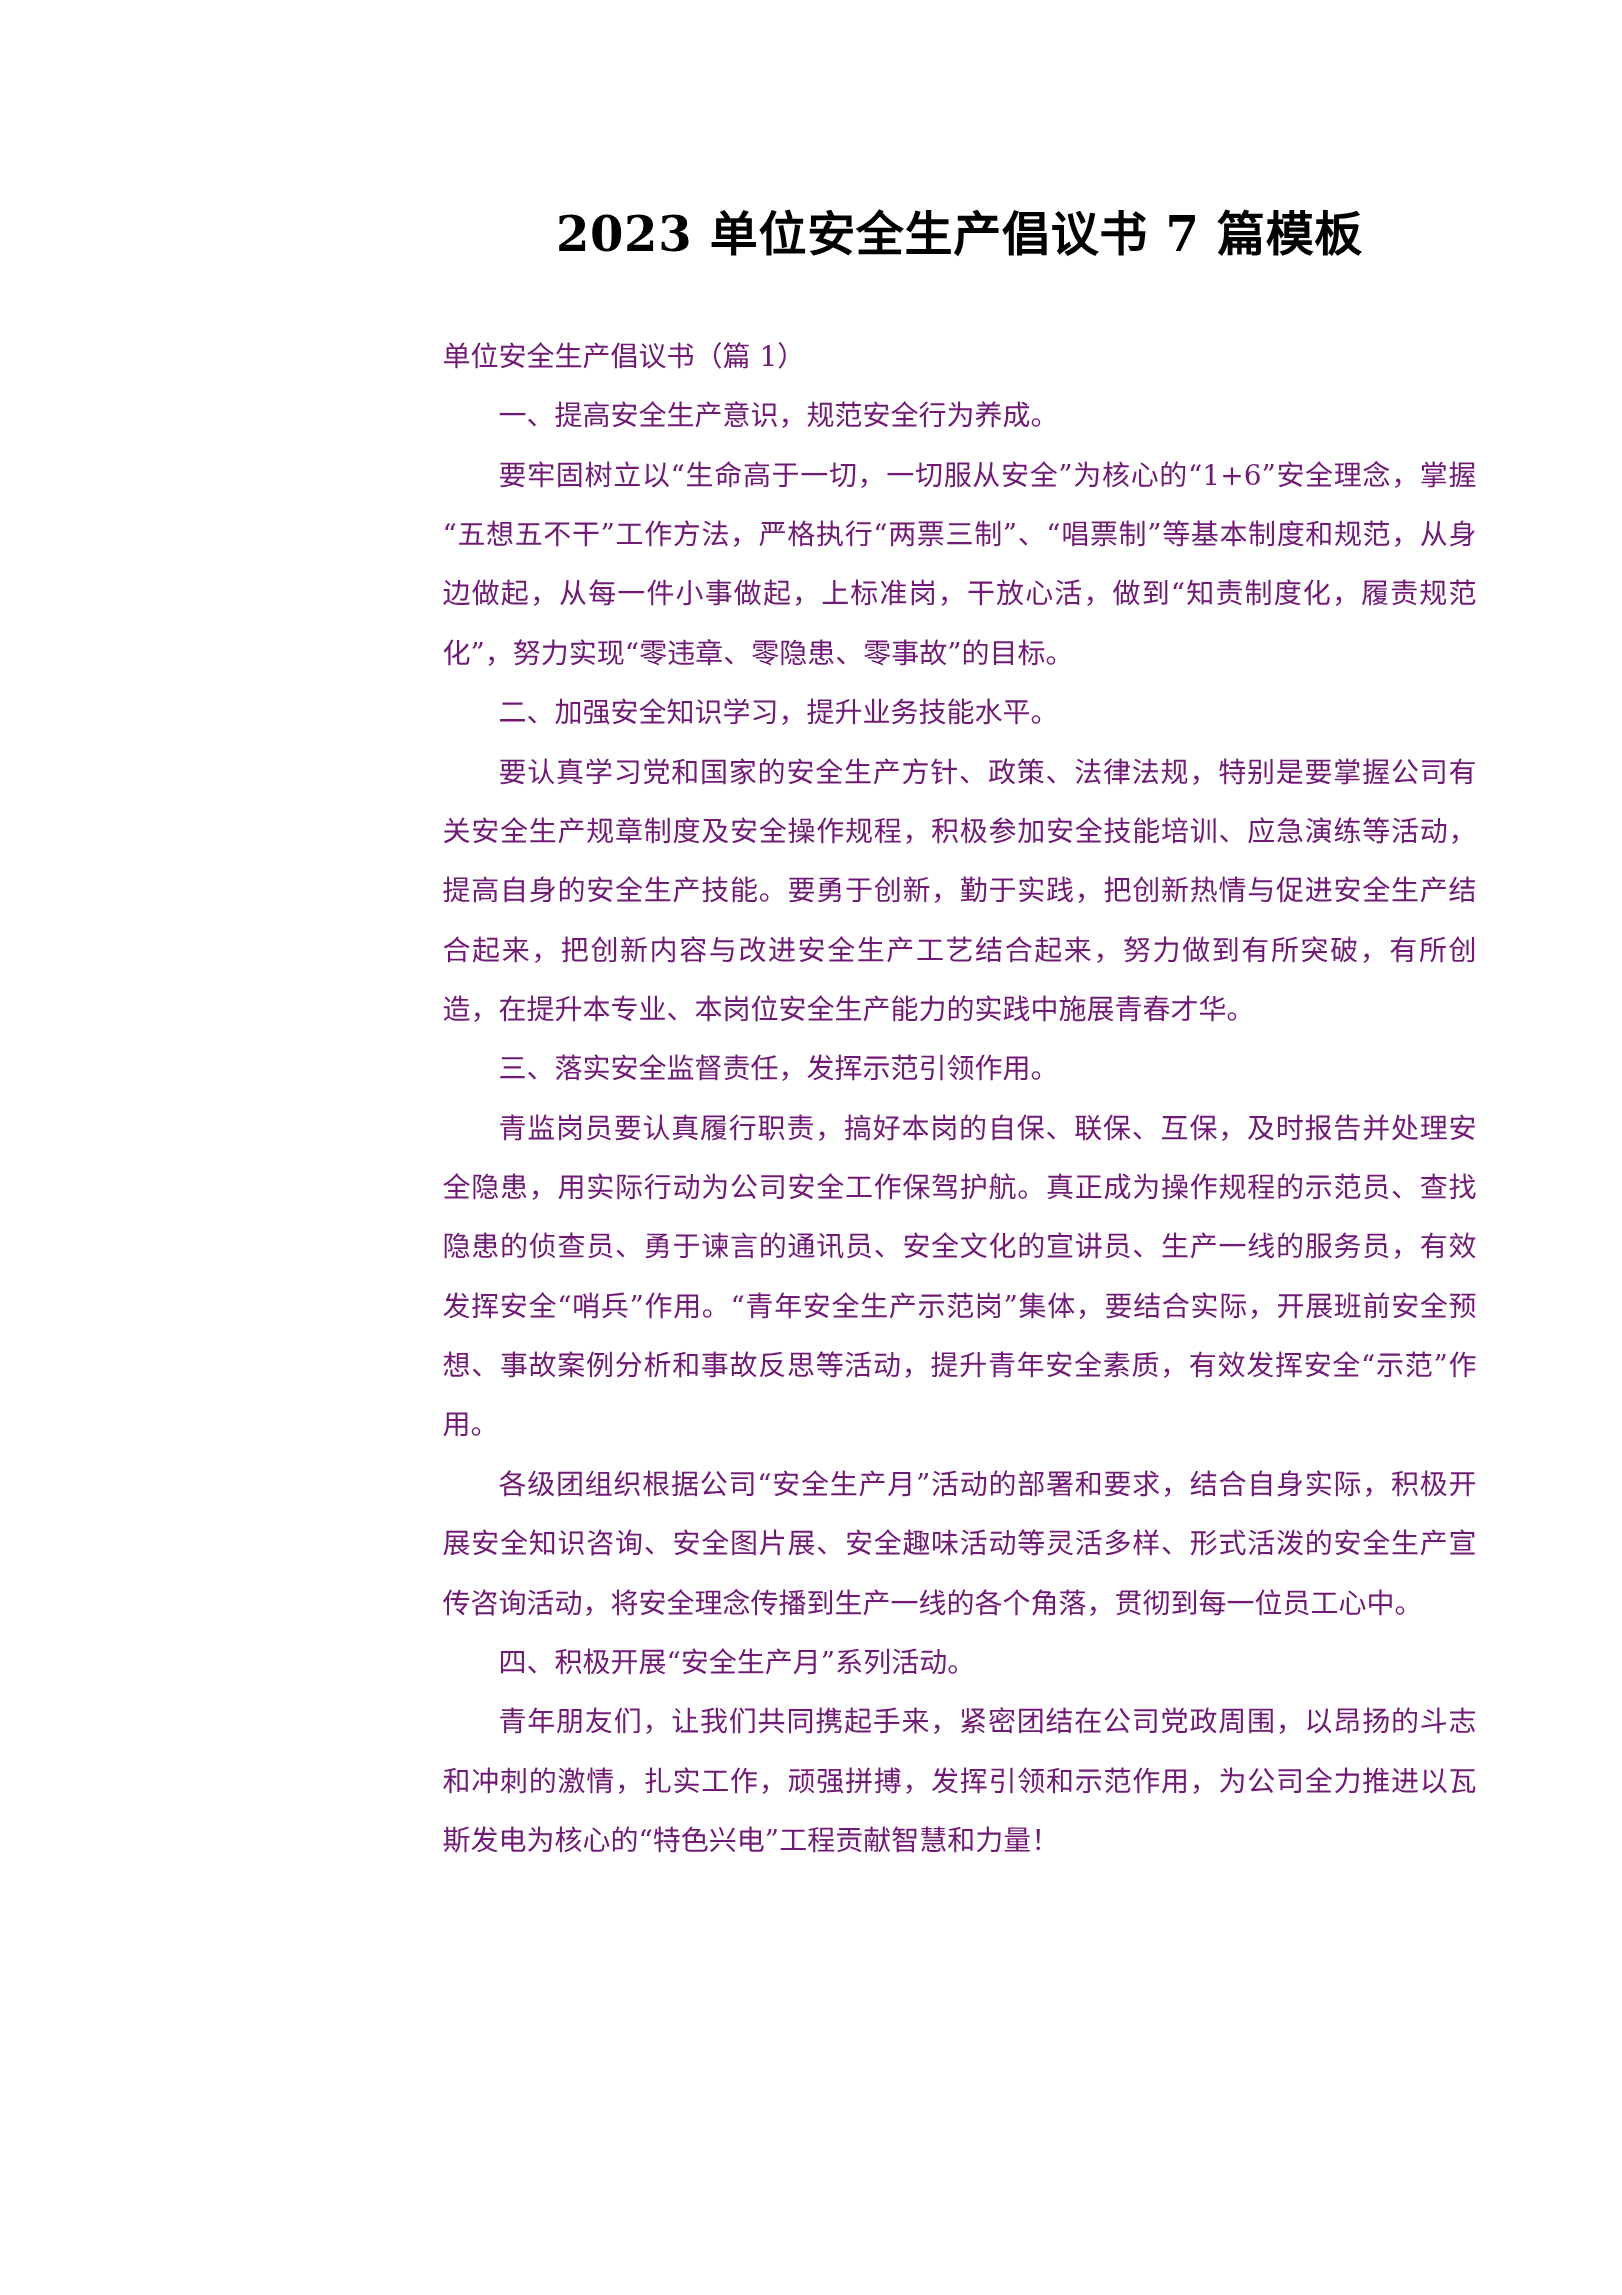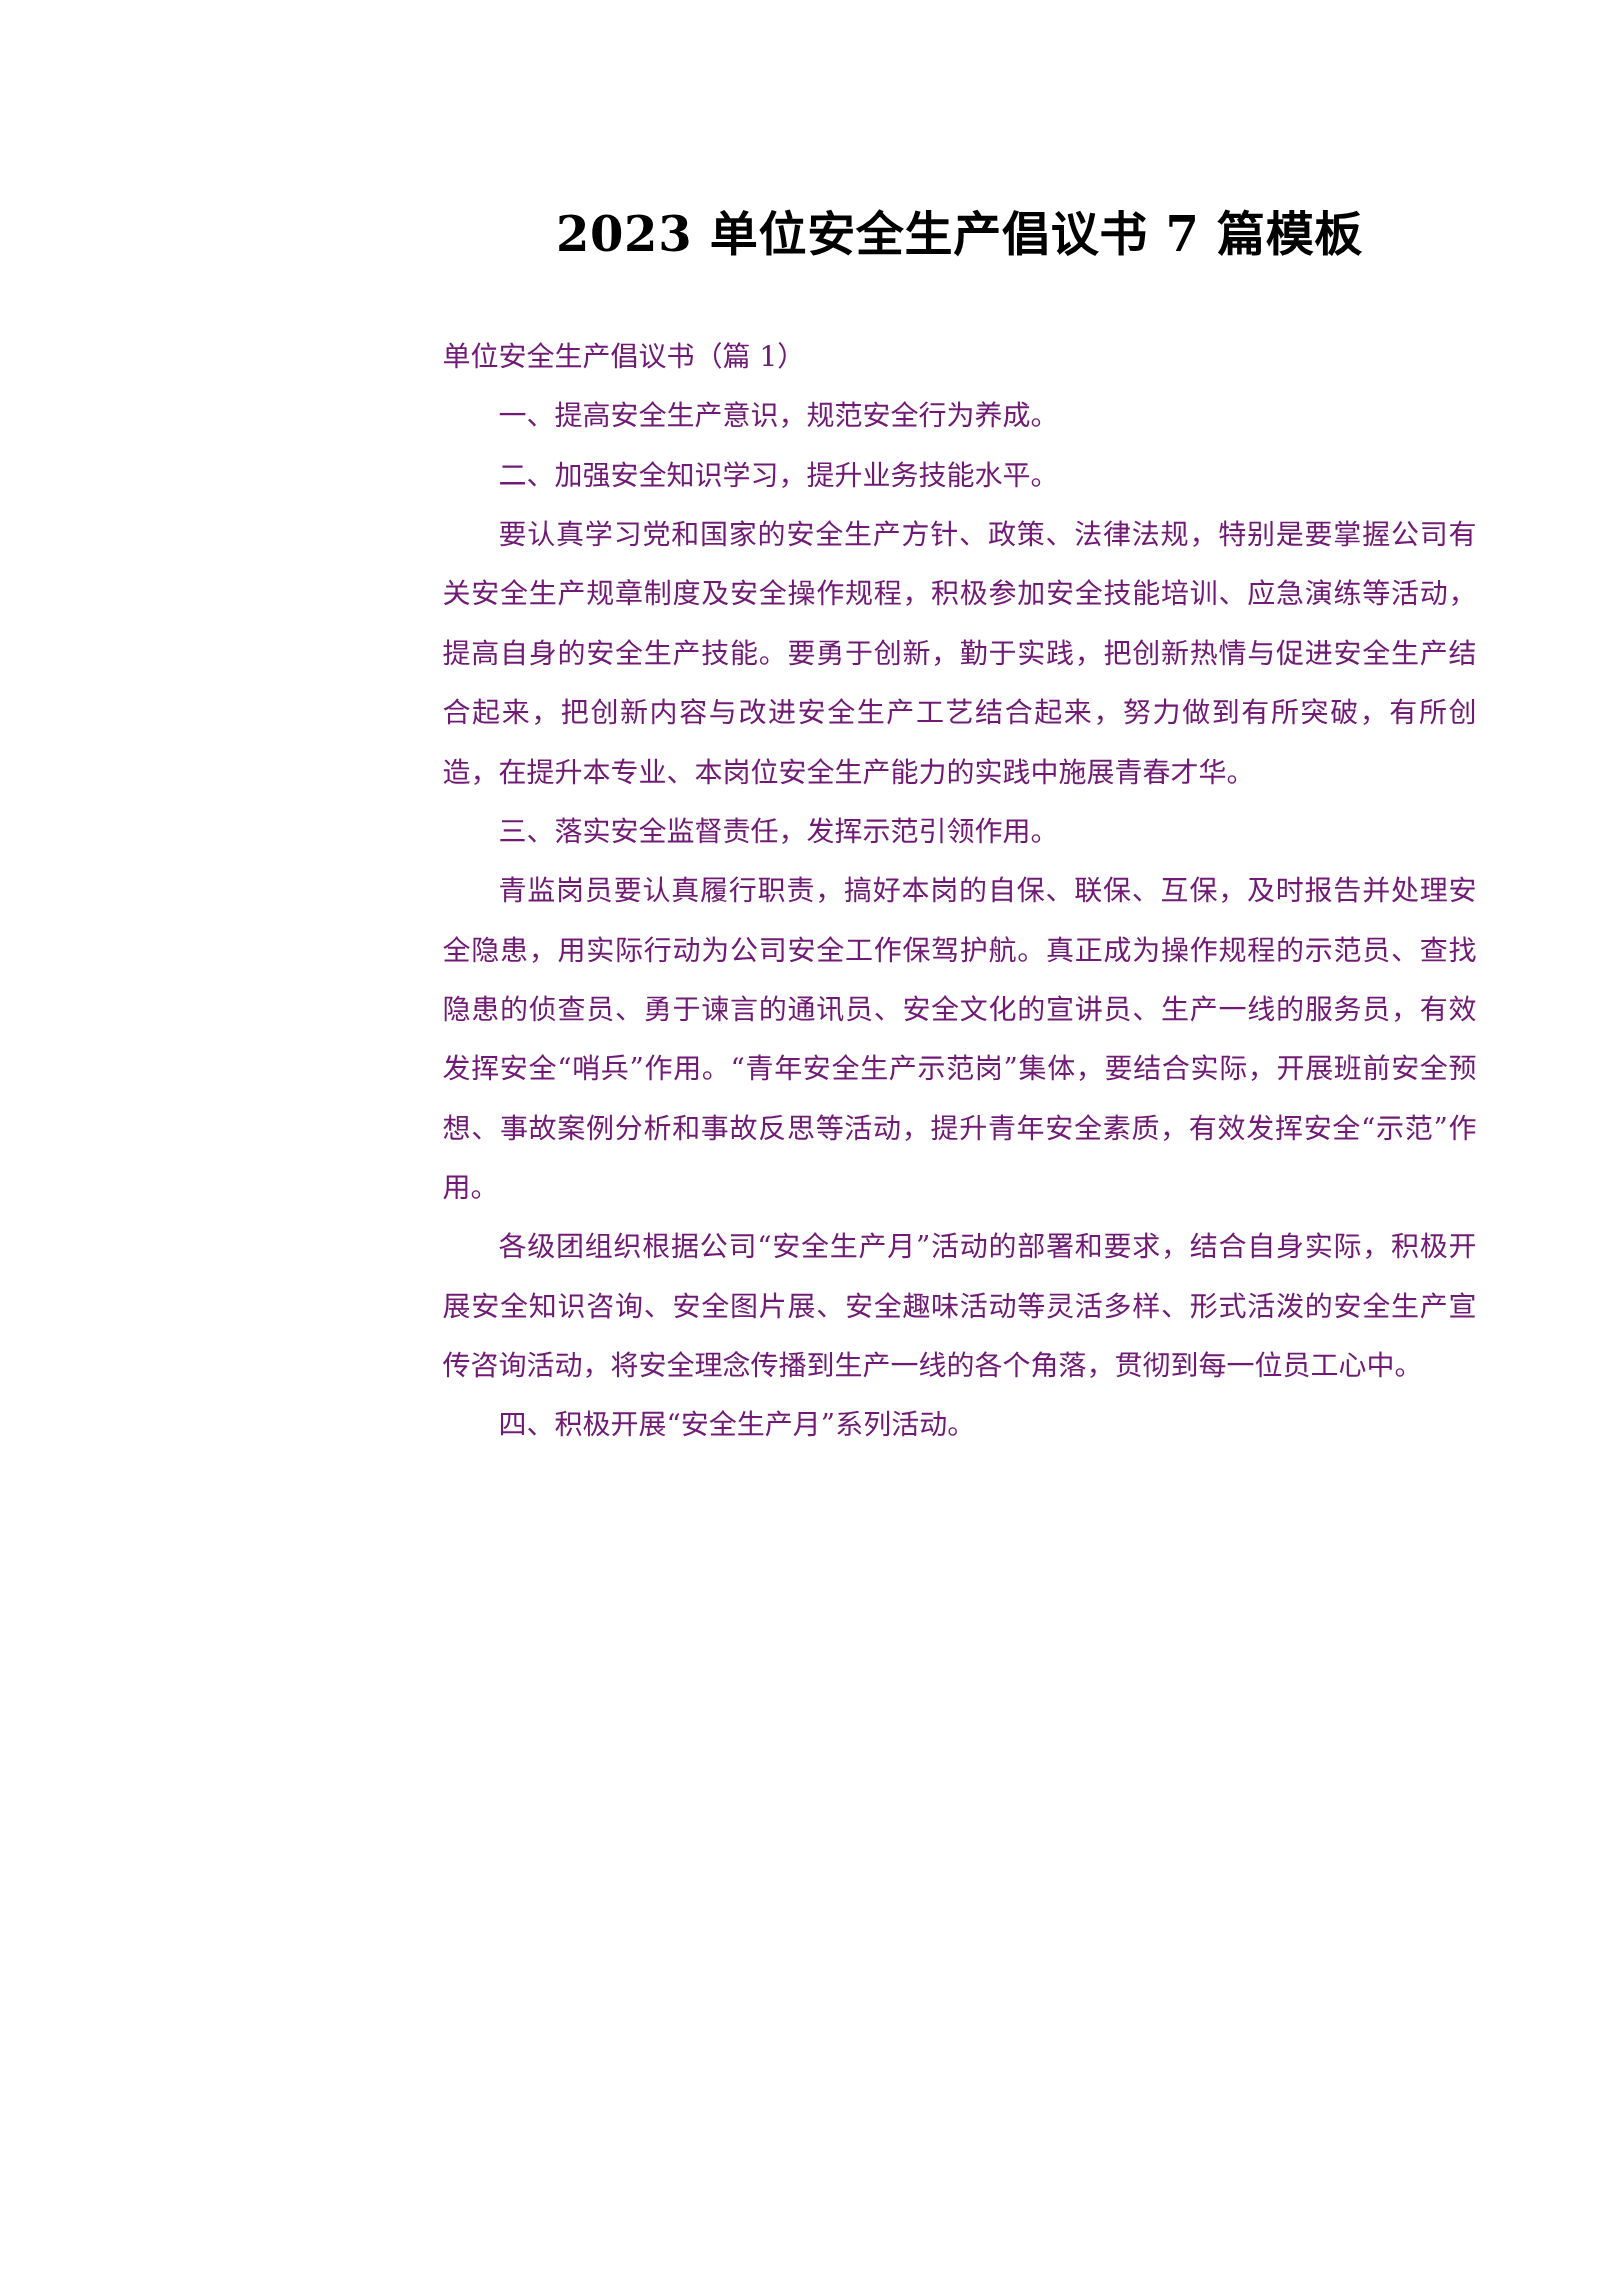--- a/index.html
+++ b/index.html
@@ -72,30 +72,32 @@
   <div class="page-inner">
 
     <h1 class="doc-title">2023 单位安全生产倡议书 7 篇模板</h1>
 
     <div class="body-block">
 
       <p class="para sub-title">单位安全生产倡议书（篇 1）</p>
 
       <p class="para heading">一、提高安全生产意识，规范安全行为养成。</p>
 
+      <p class="para">要牢固树立以“生命高于一切，一切服从安全”为核心的“1+6”安全理念，掌握“五想五不干”工作方法，严格执行“两票三制”、“唱票制”等基本制度和规范，从身边做起，从每一件小事做起，上标准岗，干放心活，做到“知责制度化，履责规范化”，努力实现“零违章、零隐患、零事故”的目标。</p>
 
       <p class="para heading">二、加强安全知识学习，提升业务技能水平。</p>
 
       <p class="para">要认真学习党和国家的安全生产方针、政策、法律法规，特别是要掌握公司有关安全生产规章制度及安全操作规程，积极参加安全技能培训、应急演练等活动，提高自身的安全生产技能。要勇于创新，勤于实践，把创新热情与促进安全生产结合起来，把创新内容与改进安全生产工艺结合起来，努力做到有所突破，有所创造，在提升本专业、本岗位安全生产能力的实践中施展青春才华。</p>
 
       <p class="para heading">三、落实安全监督责任，发挥示范引领作用。</p>
 
       <p class="para">青监岗员要认真履行职责，搞好本岗的自保、联保、互保，及时报告并处理安全隐患，用实际行动为公司安全工作保驾护航。真正成为操作规程的示范员、查找隐患的侦查员、勇于谏言的通讯员、安全文化的宣讲员、生产一线的服务员，有效发挥安全“哨兵”作用。“青年安全生产示范岗”集体，要结合实际，开展班前安全预想、事故案例分析和事故反思等活动，提升青年安全素质，有效发挥安全“示范”作用。</p>
 
       <p class="para">各级团组织根据公司“安全生产月”活动的部署和要求，结合自身实际，积极开展安全知识咨询、安全图片展、安全趣味活动等灵活多样、形式活泼的安全生产宣传咨询活动，将安全理念传播到生产一线的各个角落，贯彻到每一位员工心中。</p>
 
       <p class="para heading">四、积极开展“安全生产月”系列活动。</p>
 
+      <p class="para">青年朋友们，让我们共同携起手来，紧密团结在公司党政周围，以昂扬的斗志和冲刺的激情，扎实工作，顽强拼搏，发挥引领和示范作用，为公司全力推进以瓦斯发电为核心的“特色兴电”工程贡献智慧和力量！</p>
 
     </div>
   </div>
 </div>
 
 
 </body></html>

